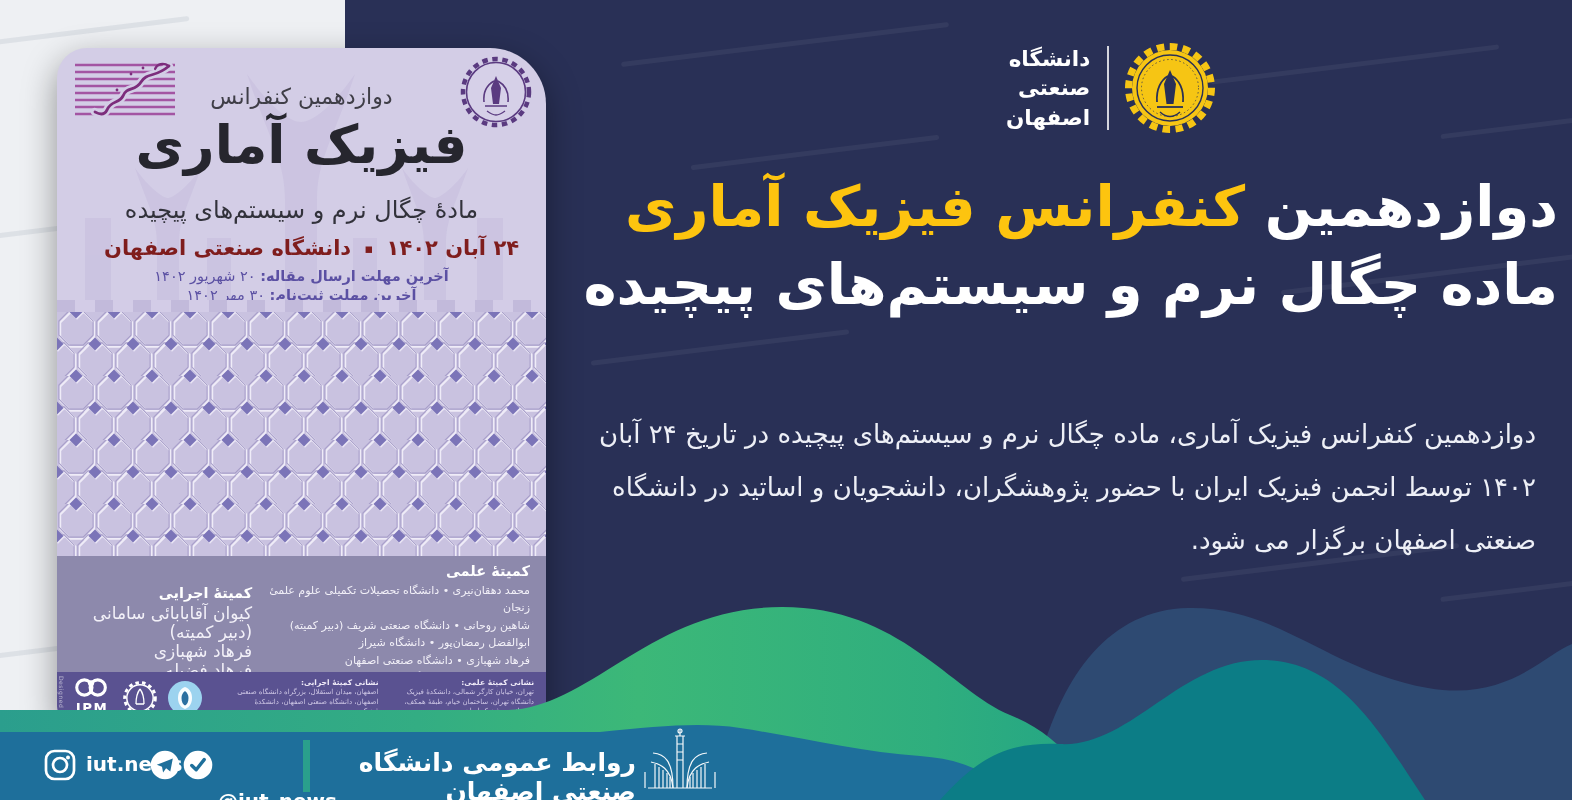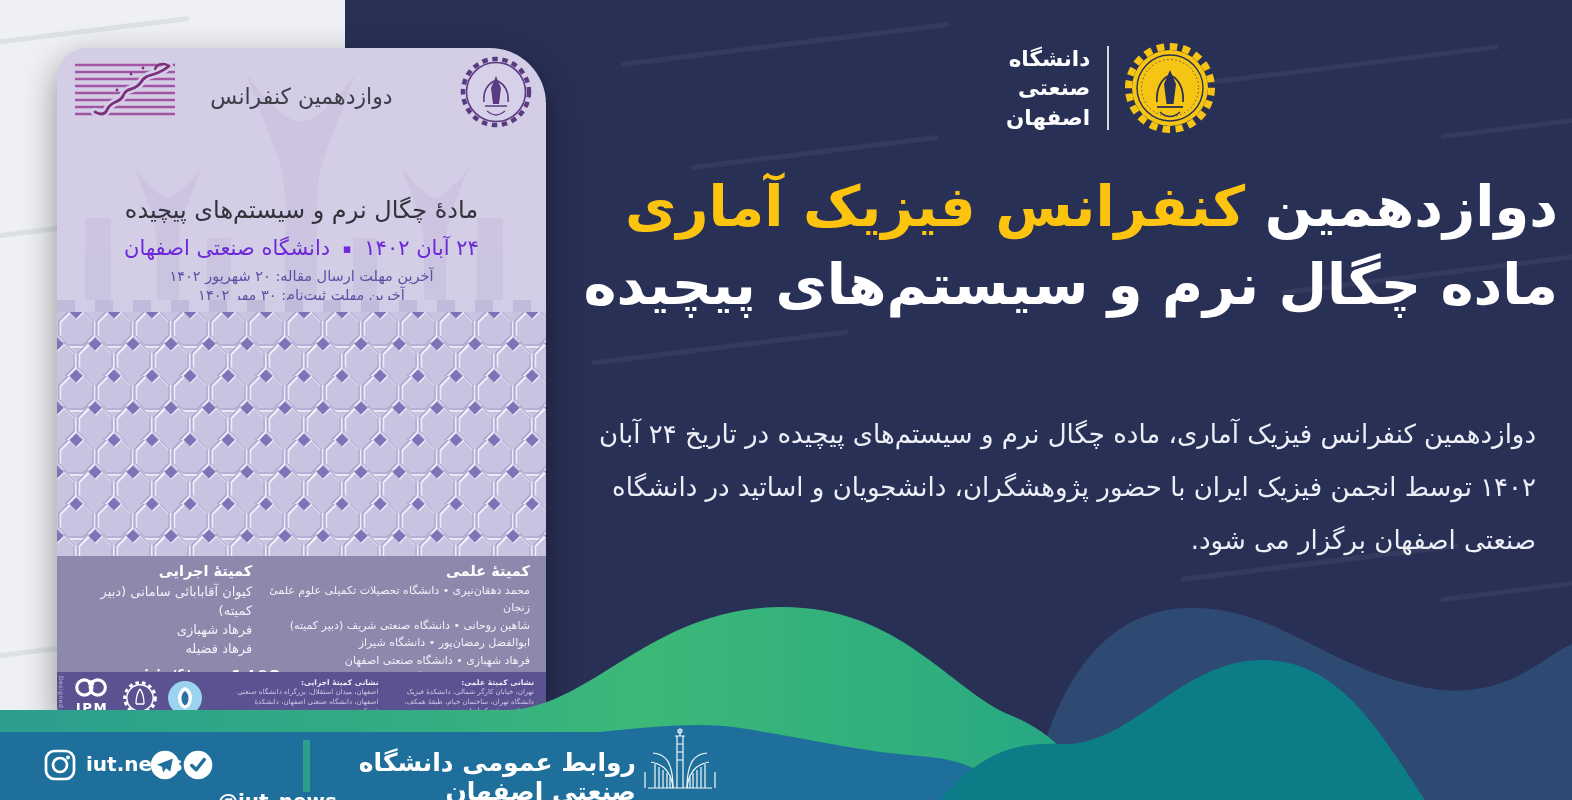--- a/index.html
+++ b/index.html
@@ -30,36 +30,36 @@
   .poster{position:absolute;left:57px;top:48px;width:489px;height:672px;background:#d3cde6;
           border-radius:30px 56px 14px 14px;overflow:hidden;z-index:3;
           box-shadow:0 12px 34px rgba(0,0,0,.4);}
   .poster .watermark{position:absolute;left:0;top:0;}
   .psi-logo{position:absolute;left:16px;top:12px;}
   .poster-iut-logo{position:absolute;right:12px;top:6px;}
   .p-ordinal{position:absolute;top:36px;width:100%;text-align:center;font-size:22px;color:#3f3e47;direction:rtl;}
   .p-title{position:absolute;top:66px;width:100%;text-align:center;font-size:53px;font-weight:bold;
            color:#26262e;direction:rtl;}
   .p-subtitle{position:absolute;top:148px;width:100%;text-align:center;font-size:24px;color:#32323b;direction:rtl;}
-  .p-dateline{position:absolute;top:188px;width:100%;text-align:center;font-size:21px;font-weight:normal;
-              color:#6d28d9;direction:rtl;}
+  .p-dateline{position:absolute;top:188px;width:100%;text-align:center;font-size:21px;font-weight:bold;
+              color:#7f1d1d;direction:rtl;padding-left:10px;}
   .p-dateline .blt{font-size:13px;vertical-align:2px;padding:0 6px;}
   .p-deadline{position:absolute;width:100%;text-align:center;direction:rtl;font-size:14.5px;
               color:#5b50a3;}
-  .p-deadline .lbl{}
+  .p-deadline .lbl{font-weight:bold;}
   .p-stripes{position:absolute;top:252px;left:0;width:100%;height:12px;
              background:repeating-linear-gradient(90deg,#c2badb 0 18px,#d3cce7 18px 38px);}
   .p-pattern{position:absolute;top:264px;left:0;}
   .p-committees{position:absolute;top:508px;left:0;width:489px;height:116px;background:#8d89ac;
                 direction:rtl;display:flex;box-sizing:border-box;padding:7px 16px 0 10px;color:#fff;}
   .col-sci{width:60%;text-align:right;}
-  .col-exec{width:40%;text-align:right;}
+  .col-exec{width:40%;text-align:right;margin-top:22px;}
   .cm-title{font-size:14.5px;font-weight:bold;margin-bottom:3px;}
   .cm-member{font-size:11px;line-height:17.4px;color:#f2f0f8;}
-  .col-exec .cm-member{font-size:13px;line-height:19px;}
+  .col-exec .cm-member{font-size:17px;line-height:19px;}
   .p-url{direction:ltr;text-align:left;font-size:20px;color:#ffffff;margin-top:7px;white-space:nowrap;}
   .p-band{position:absolute;top:624px;left:0;width:489px;height:48px;background:#5a5291;}
   .band-logos{position:absolute;left:14px;top:5px;display:flex;gap:9px;align-items:center;}
   .band-addresses{position:absolute;left:180px;right:12px;top:6px;direction:rtl;display:flex;gap:14px;}
   .addr-block{flex:1;text-align:right;}
   .addr-label{font-size:7.5px;font-weight:bold;color:#efeaf8;margin-bottom:1px;}
   .addr-text{font-size:7px;line-height:9.5px;color:#cfc8e6;}
   .designed-by{position:absolute;left:1px;top:4px;writing-mode:vertical-rl;font-size:6px;
                color:rgba(255,255,255,.55);letter-spacing:.5px;}
 
@@ -162,20 +162,21 @@
       <circle cx="38" cy="38" r="33" fill="none" stroke="#5a3a80" stroke-width="4.5" stroke-dasharray="5.5 4.6"></circle>
       <circle cx="38" cy="38" r="29.5" fill="#d6d0e8" stroke="#5a3a80" stroke-width="1.6"></circle>
       <path d="M38,22 L43,34 L41,50 L35,50 L33,34 Z" fill="#5a3a80"></path>
       <path d="M26,48 C25,38 29,31 36,27" fill="none" stroke="#5a3a80" stroke-width="1.6"></path>
       <path d="M50,48 C51,38 47,31 40,27" fill="none" stroke="#5a3a80" stroke-width="1.6"></path>
       <path d="M27,52 h22" stroke="#5a3a80" stroke-width="1.6"></path>
       <path d="M29,57 c4,3 7,4 9,4 c2,0 5,-1 9,-4" fill="none" stroke="#5a3a80" stroke-width="1.3"></path>
     </svg>
 
     <div class="p-ordinal">دوازدهمین کنفرانس</div>
+    <div class="p-title">فیزیک آماری</div>
     <div class="p-subtitle">مادهٔ چگال نرم و سیستم‌های پیچیده</div>
 
     <div class="p-dateline">
       <span>۲۴ آبان ۱۴۰۲</span>
       <span class="blt">▪</span>
       <span>دانشگاه صنعتی اصفهان</span>
     </div>
 
     <div class="p-deadline" style="top:220px;">
       <span class="lbl">آخرین مهلت ارسال مقاله:</span>

